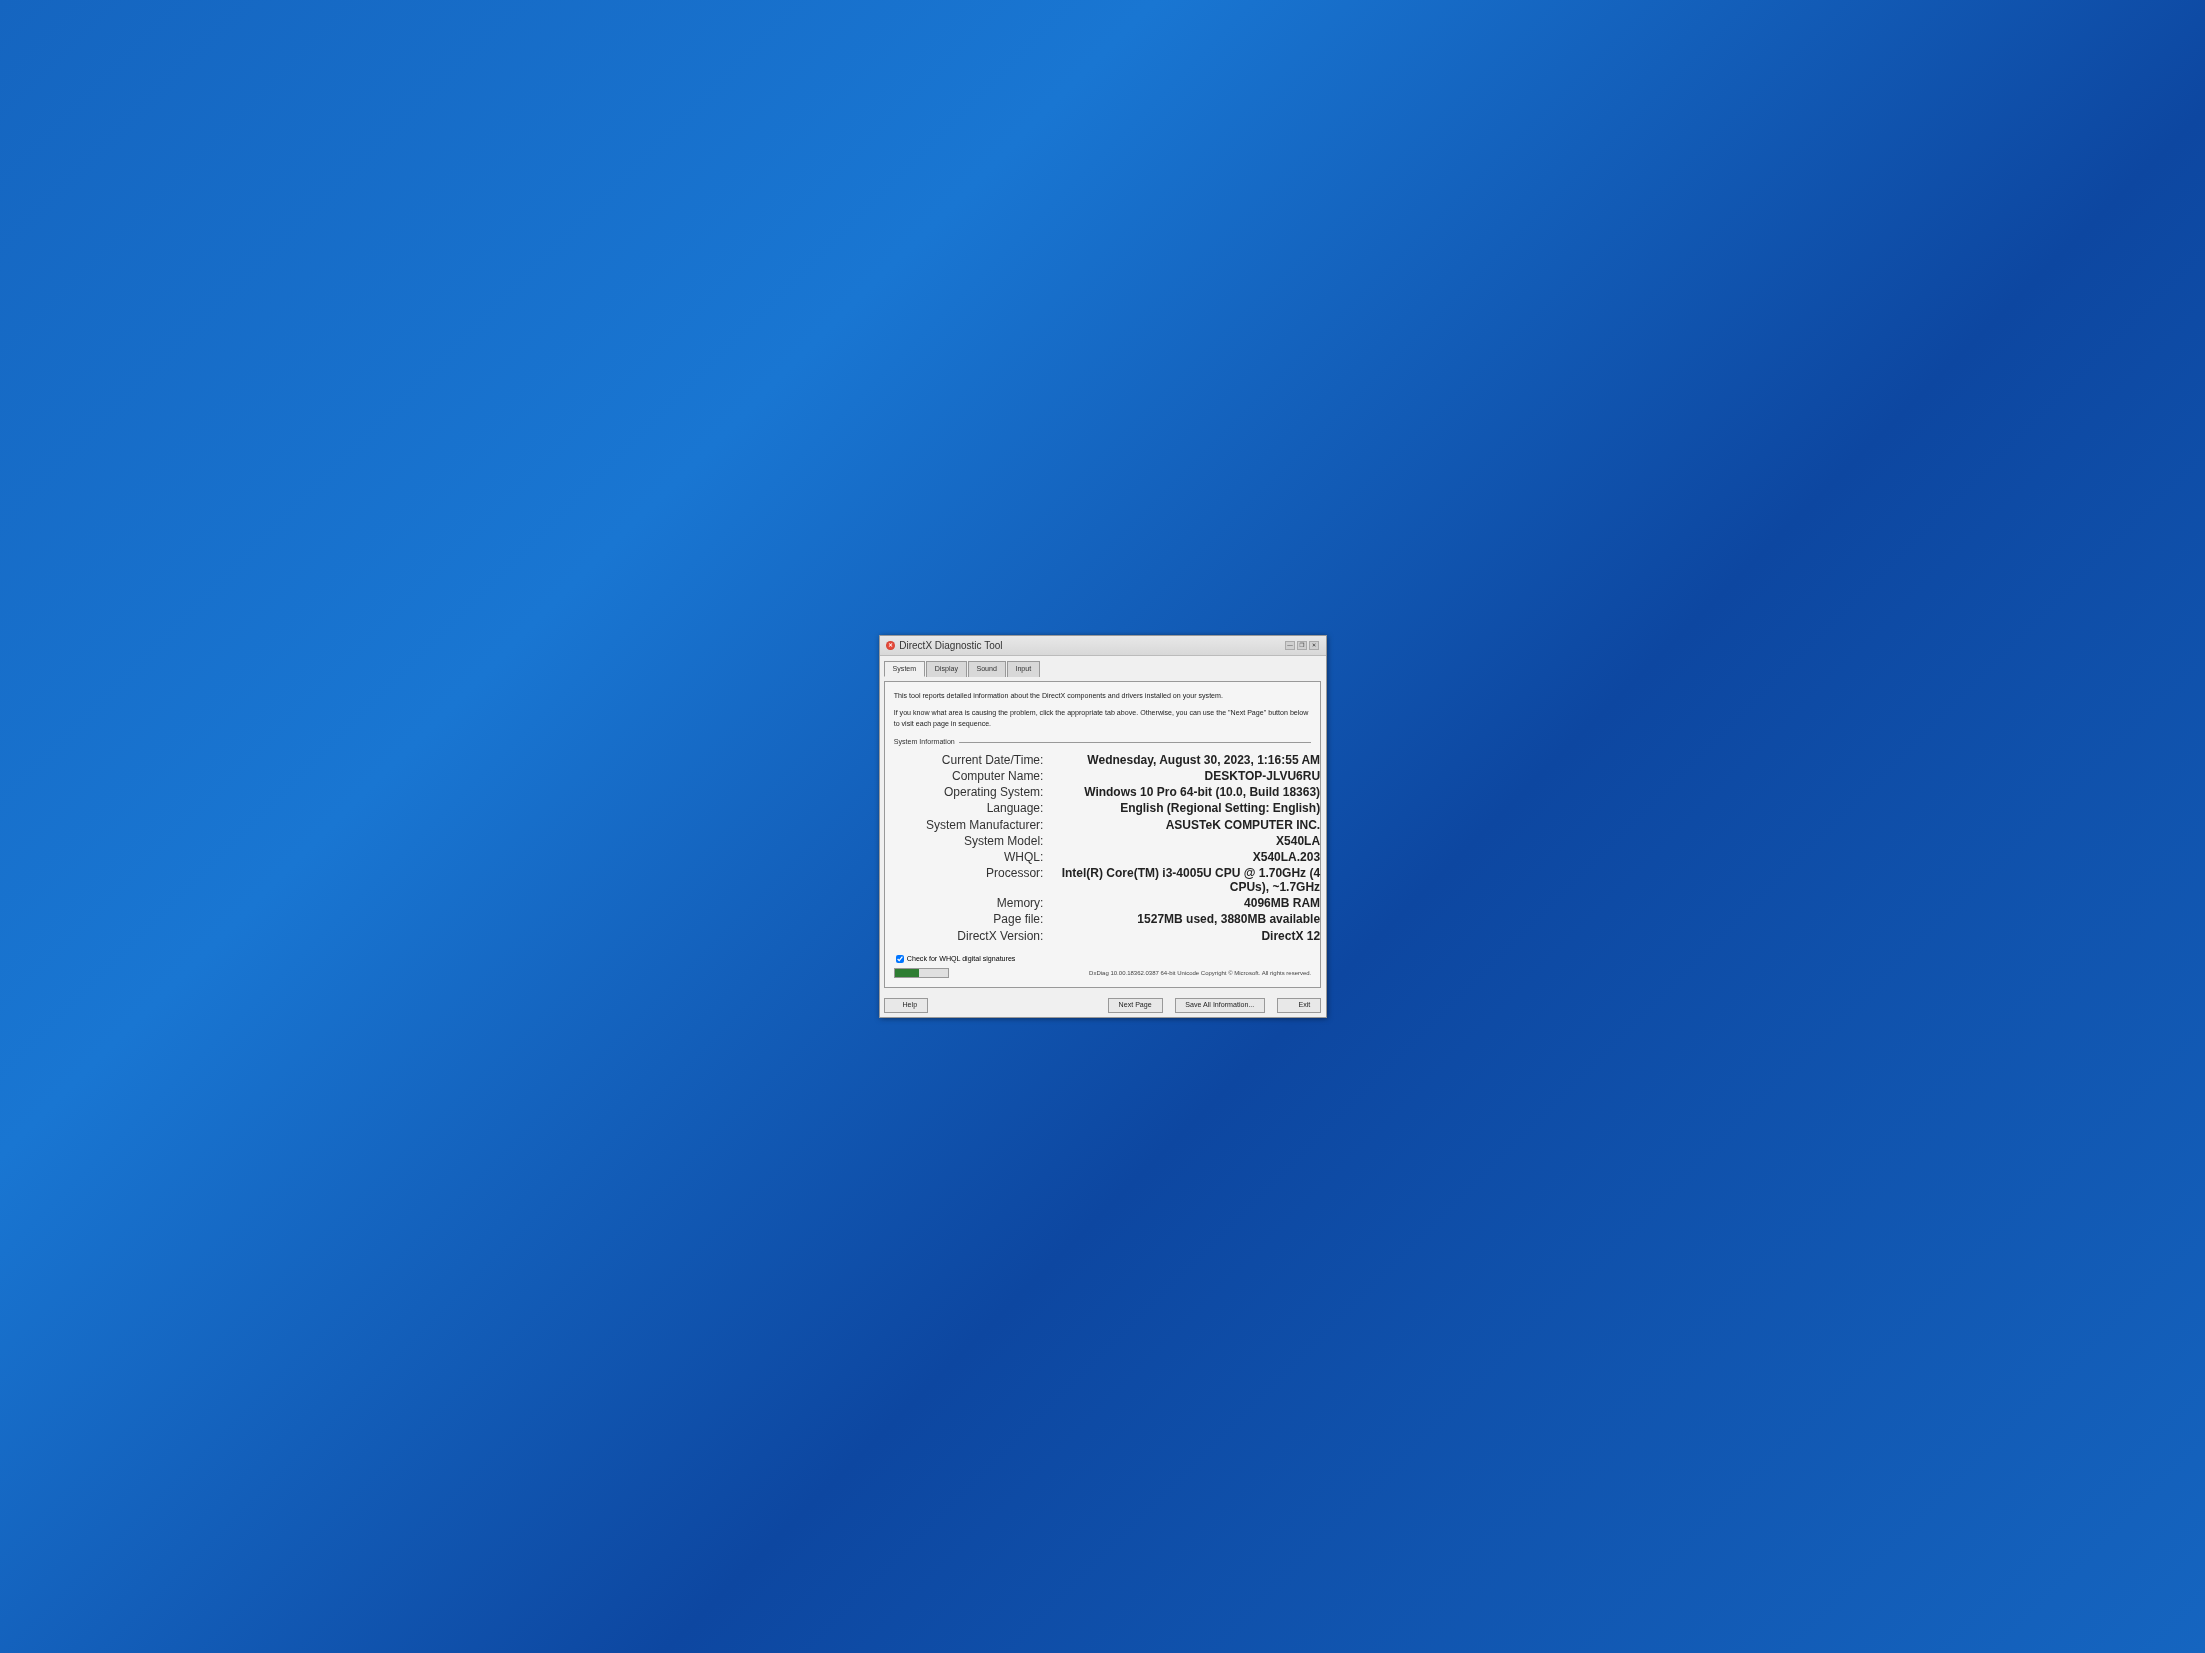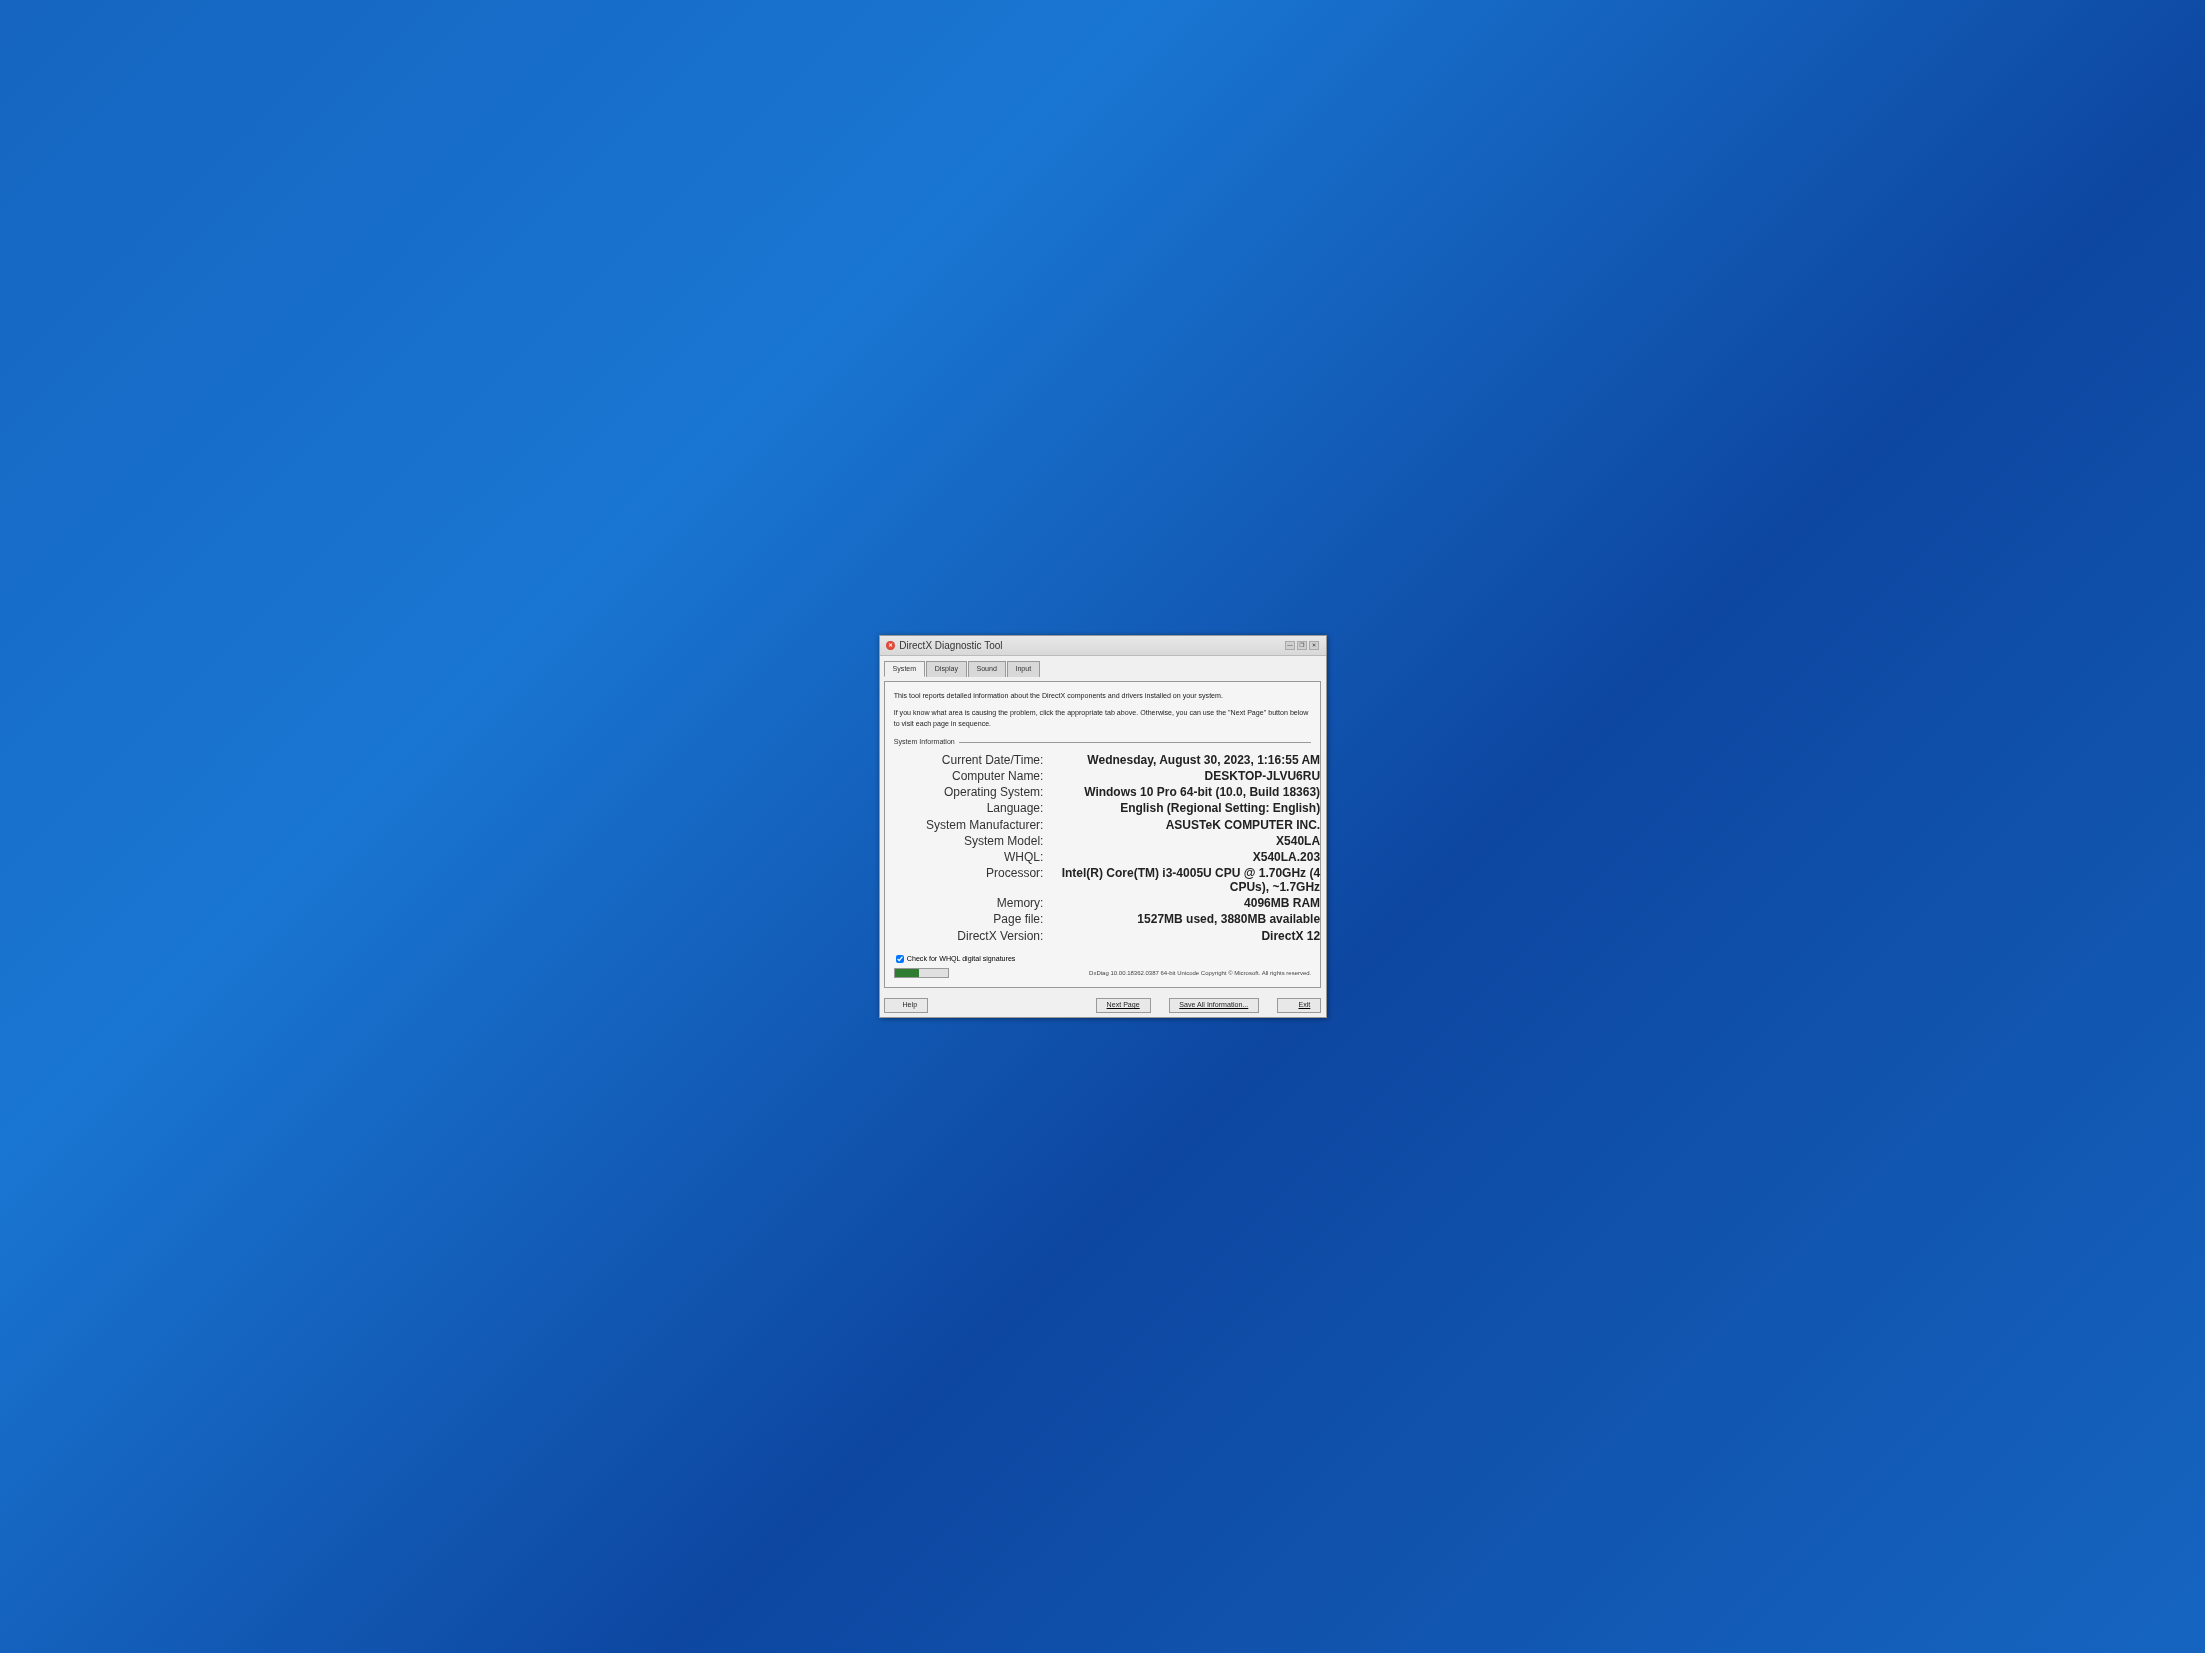--- a/index.html
+++ b/index.html
@@ -214,22 +214,21 @@
       border: 0.5px solid #999;
       font-size: 7.1px;
       cursor: pointer;
       color: #222;
       min-width: 44px;
       text-align: right;
     }
 
     .btn-group {
       display: flex;
-      gap: 18px;
-      text-decoration: underline;
+      gap: 12px;
     }
   </style>
 </head>
 <body>
 
 <div class="window">
 
   <div class="title-bar">
     <div class="title-bar-left">
       <div class="title-icon">✕</div>

